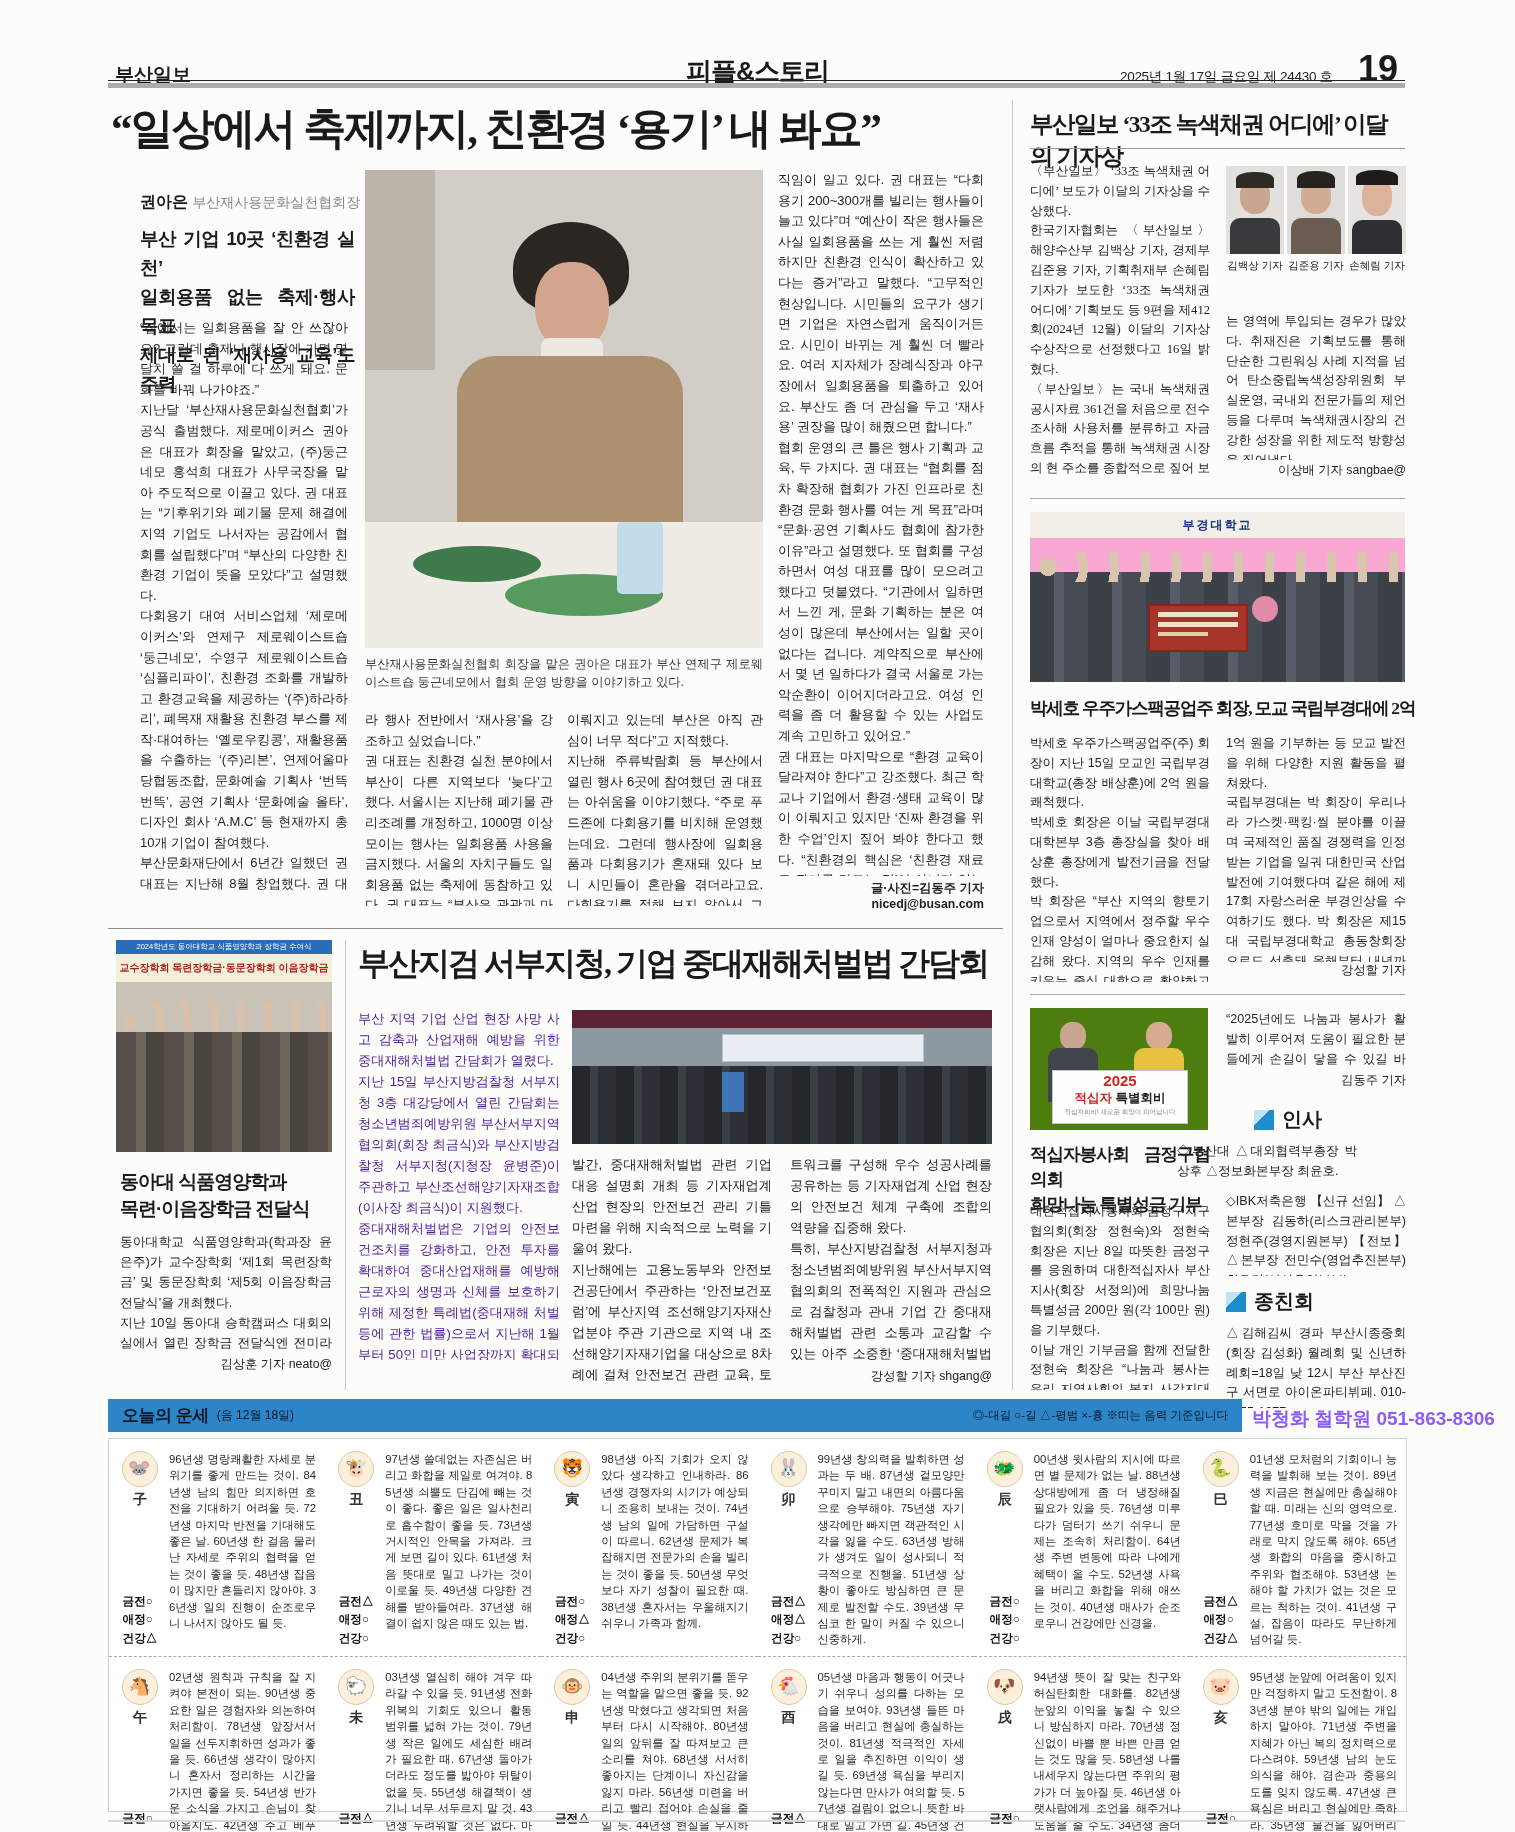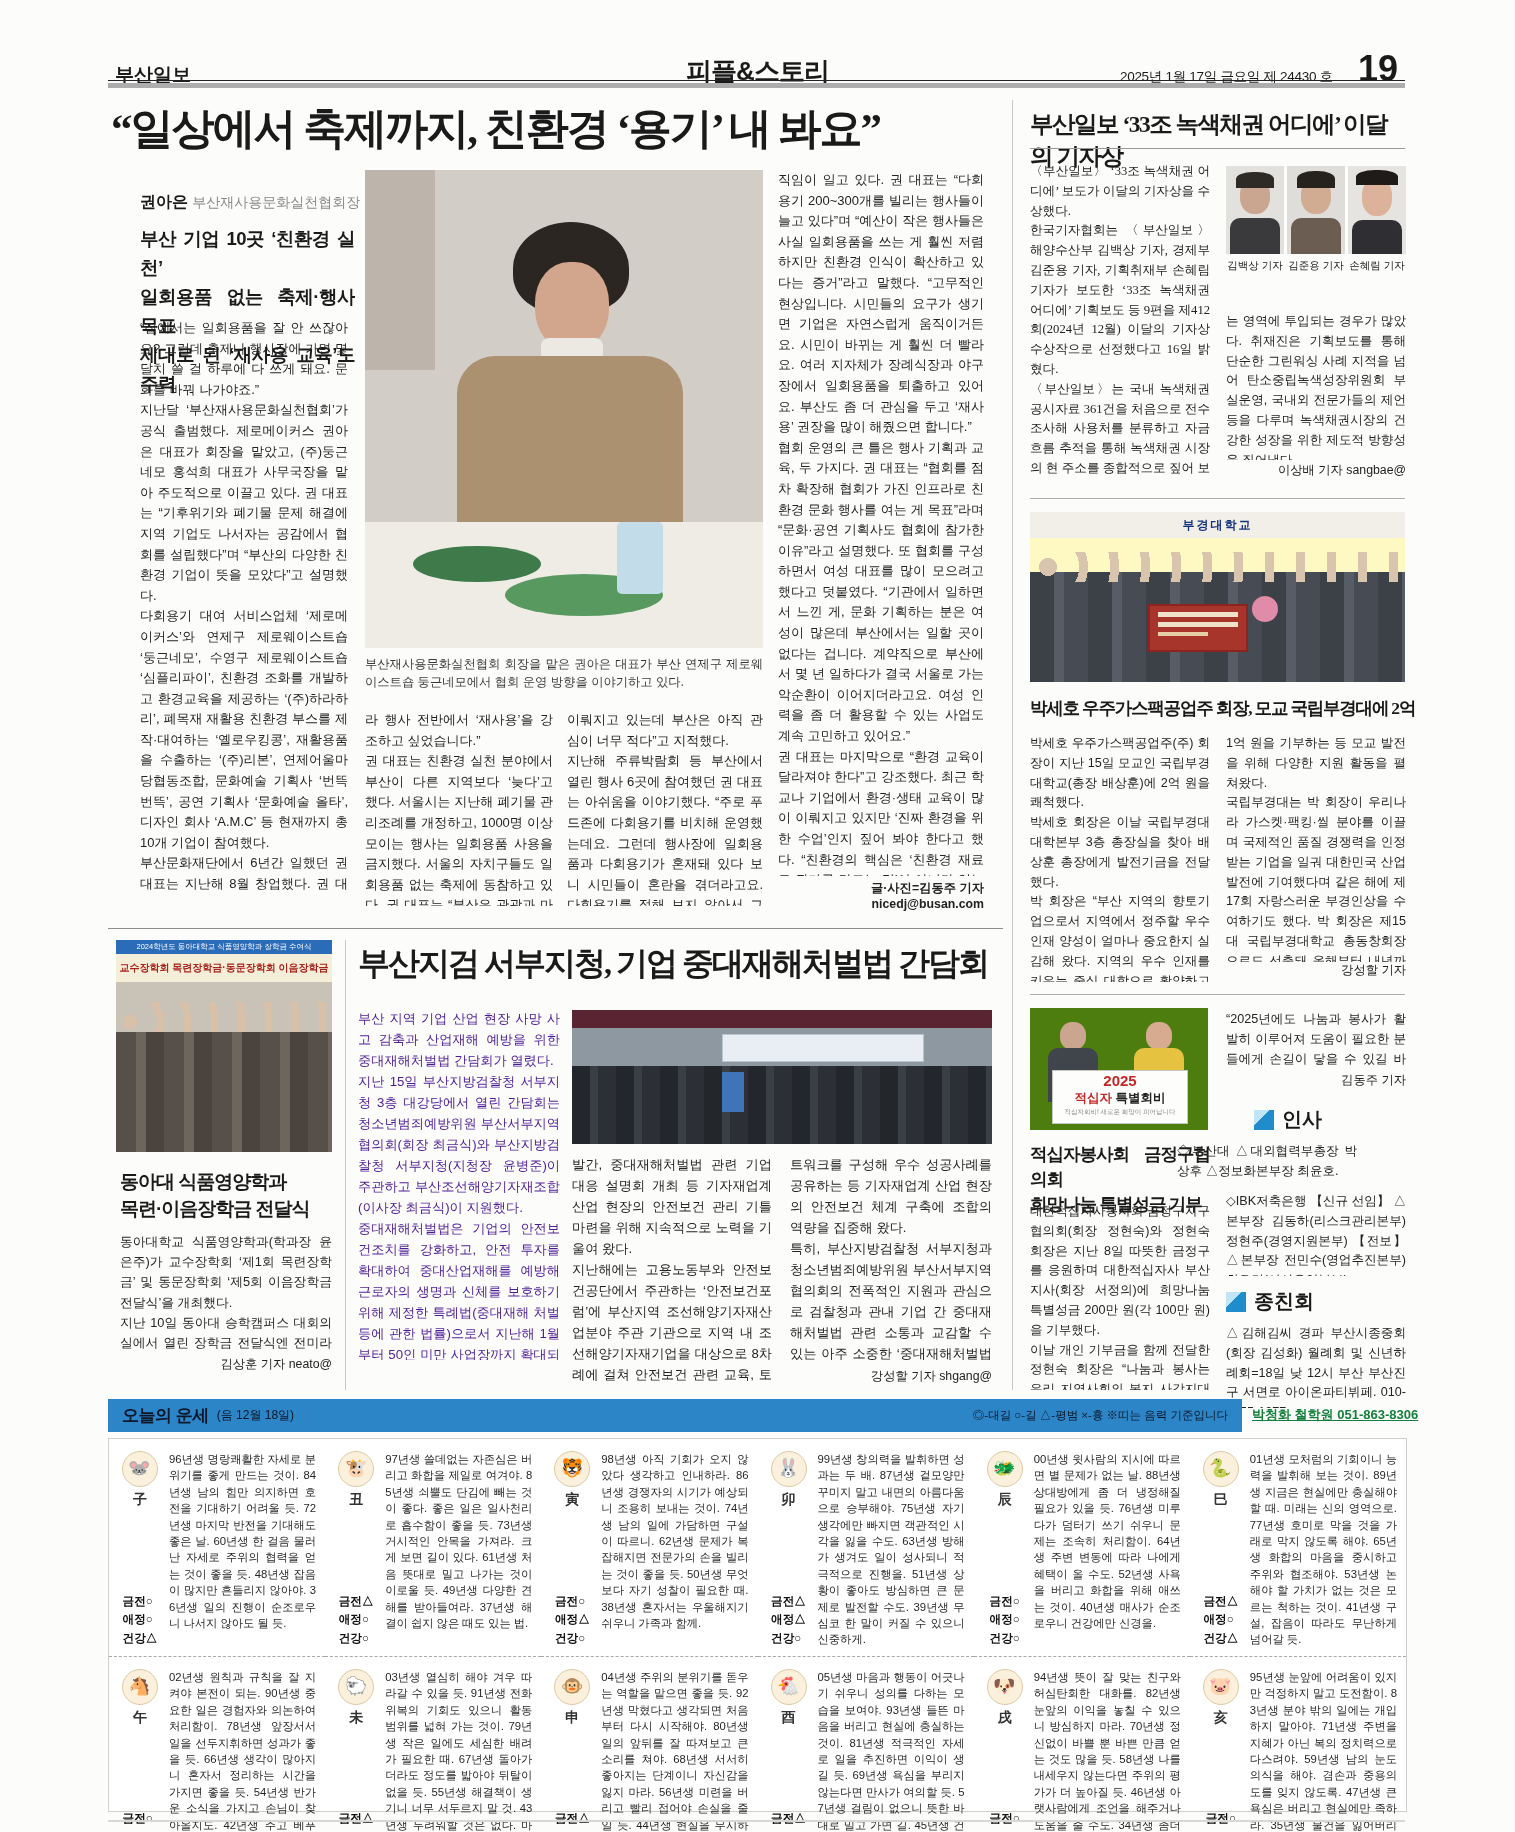--- a/index.html
+++ b/index.html
@@ -120,21 +120,21 @@
       <div style="font-size:10.5px;text-align:center;margin-top:5px;">손혜림 기자</div>
     </div>
   </div>
 
   <div class="abs jt body12" style="left:1226px;top:312px;width:180px;height:148px;">는 영역에 투입되는 경우가 많았다. 취재진은 기획보도를 통해 단순한 그린워싱 사례 지적을 넘어 탄소중립녹색성장위원회 부실운영, 국내외 전문가들의 제언 등을 다루며 녹색채권시장의 건강한 성장을 위한 제도적 방향성을 짚어냈다.
 이달의 기자상 시상식은 오는 23일 오전 11시 서울 중구 한국프레스센터 19층 기자회견장에서 열린다.</div>
   <div class="credit" style="left:1226px;top:462px;width:180px;font-weight:normal;">이상배 기자 sangbae@</div>
 
   <div class="rule" style="left:1030px;top:498px;width:375px;height:1px;"></div>
 
-  <div class="ph" style="left:1030px;top:512px;width:375px;height:170px;background:#fef9c3;">
+  <div class="ph" style="left:1030px;top:512px;width:375px;height:170px;background:#f9a8d4;">
     <div class="pp" style="left:0;top:0;width:375px;height:26px;background:#f2efe9;text-align:center;font-size:12px;font-weight:bold;color:#15337f;line-height:26px;letter-spacing:2px;">부경대학교</div>
     <div class="pp" style="left:0;top:60px;width:375px;height:110px;background:repeating-linear-gradient(90deg,#3c4148 0 24px,#575d66 24px 34px,#474c54 34px 58px);"></div>
     <div class="pp" style="left:0;top:40px;width:375px;height:30px;background:repeating-radial-gradient(circle at 18px 15px,#d9c5ae 0 9px,transparent 9px 31px);"></div>
     <div class="pp" style="left:118px;top:92px;width:96px;height:44px;background:#a8352c;border:2px solid #8c231c;">
       <div style="margin:6px 8px 0;height:5px;background:#f0e2c8;"></div>
       <div style="margin:5px 8px 0;height:5px;background:#f0e2c8;"></div>
       <div style="margin:5px 8px 0;height:4px;background:#e6cfa5;width:50px;"></div>
     </div>
     <div class="pp" style="left:222px;top:84px;width:26px;height:26px;background:#e08ca8;border-radius:50%;"></div>
   </div>
@@ -216,21 +216,21 @@
     <span class="sec-icon"></span>
     <span>종친회</span>
   </div>
   <div class="abs jt body12" style="left:1226px;top:1324px;width:180px;height:84px;">△김해김씨 경파 부산시종중회(회장 김성화) 월례회 및 신년하례회=18일 낮 12시 부산 부산진구 서면로 아이온파티뷔페. 010-2855-1277.</div>
 
   <div class="hbar">
     <span class="bold" style="font-size:17px;letter-spacing:-0.5px;">오늘의 운세</span>
     <span style="font-size:12px;margin-left:8px;">(음 12월 18일)</span>
     <span style="font-size:11.5px;margin-left:auto;">◎-대길  ○-길  △-평범  ×-흉   ※띠는 음력 기준입니다</span>
   </div>
-  <div class="abs bold" style="left:1252px;top:1406px;font-size:13px;color:#15803d;text-decoration:underline;">박청화 철학원 051-863-8306</div>
+  <div class="abs bold" style="left:1252px;top:1406px;font-size:19px;color:#8b5cf6;">박청화 철학원 051-863-8306</div>
 
   <div class="hgrid">
     <div class="hcell">
       <div class="hleft">
           <div class="hicon">🐭</div>
           <div class="hsign">子</div>
           <div class="hratings">금전○
 애정○
 건강△</div>
         </div>

